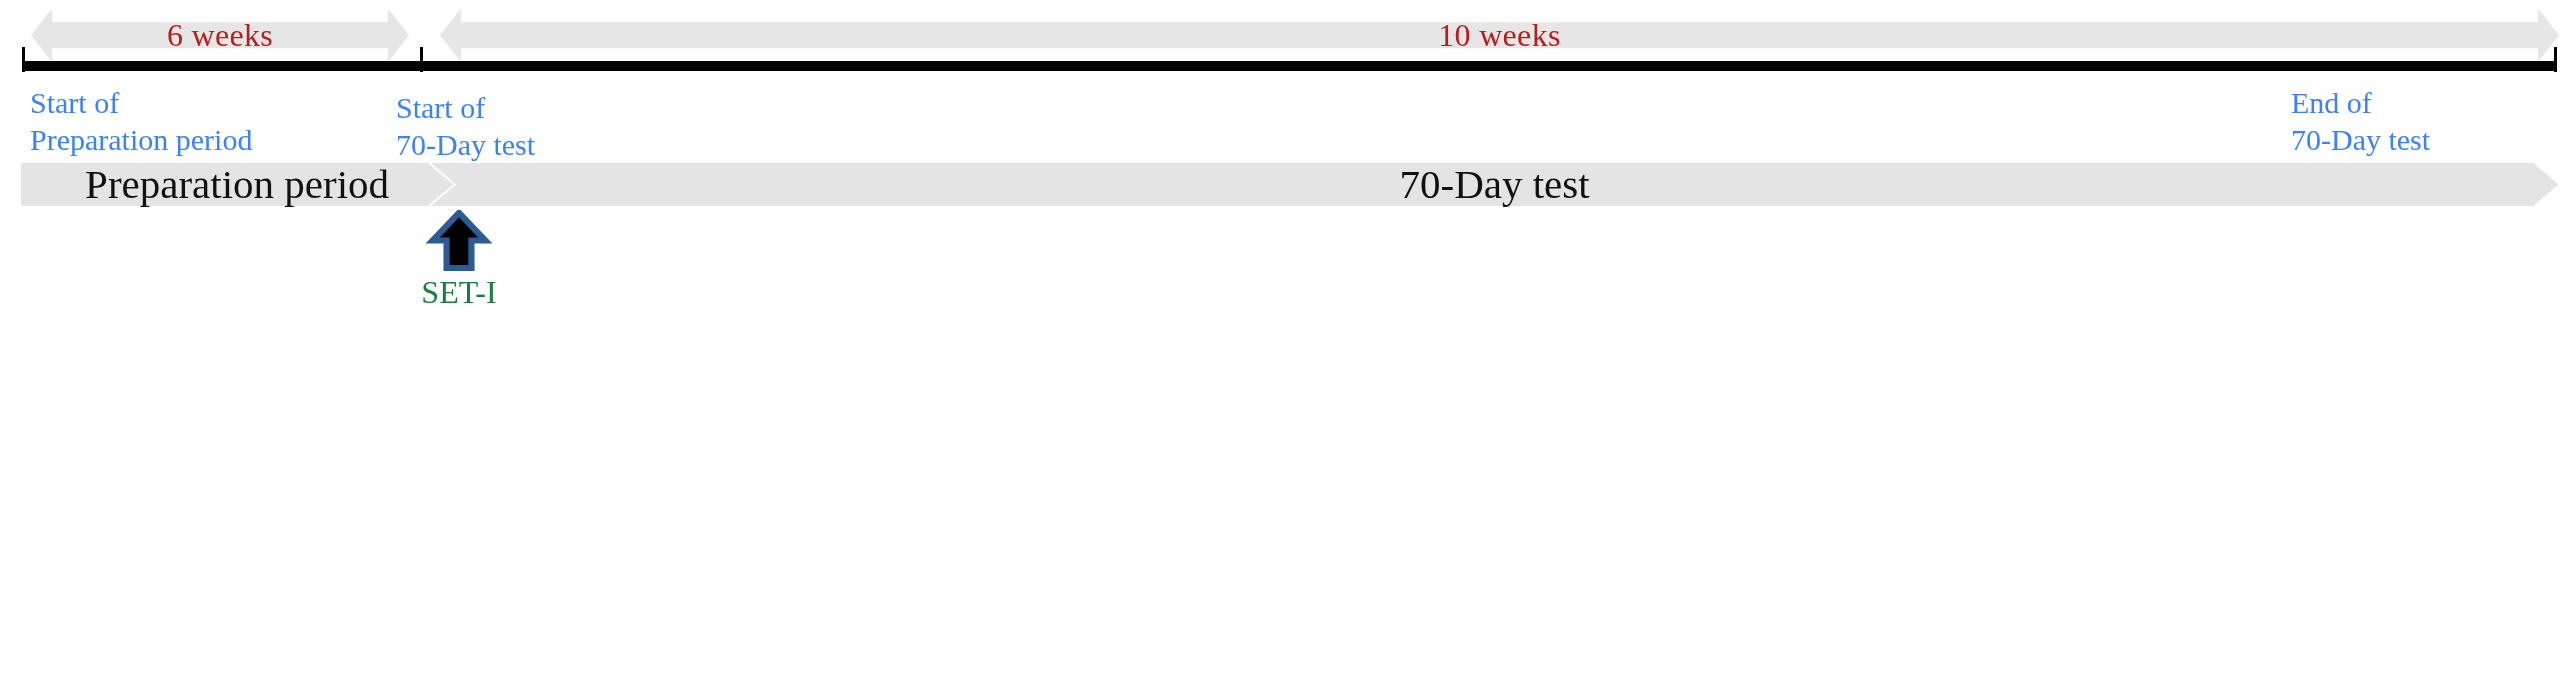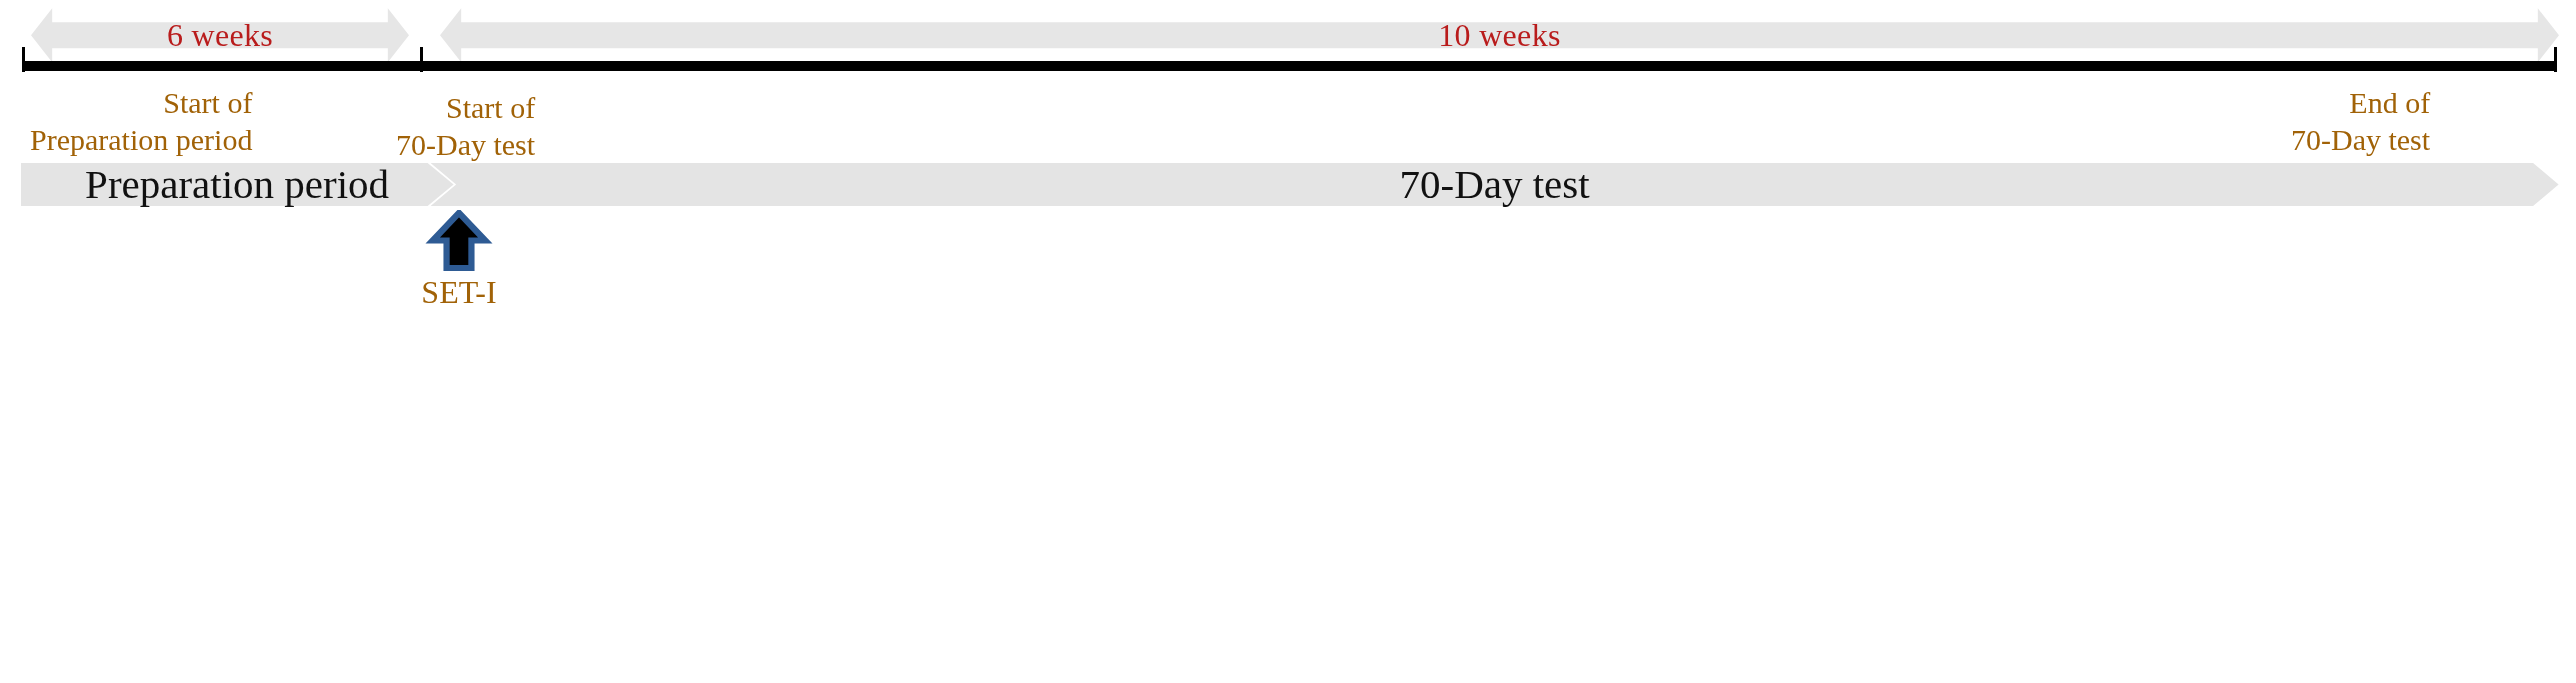--- a/index.html
+++ b/index.html
@@ -50,23 +50,22 @@
     position: absolute;
     background: #000000;
     width: 3.4px;
   }
 
   
   .milestone-label {
     position: absolute;
     font-size: 30px;
     line-height: 37px;
-    color: #a16207;
+    color: #3b82f6;
     white-space: nowrap;
-    text-align: right;
   }
   .milestone-label .ml-line { display: block; }
 
   
   .phase-band { position: absolute; }
   .phase-seg {
     position: absolute;
     display: flex;
     align-items: center;
     justify-content: center;
@@ -91,21 +90,21 @@
     position: absolute;
     left: 0; top: 0;
   }
   .set-marker .set-label {
     position: absolute;
     top: 66px;
     left: 50%;
     transform: translateX(-50%);
     font-size: 32px;
     line-height: 1;
-    color: #a16207;
+    color: #15803d;
     white-space: nowrap;
     text-align: center;
   }
 </style>
 </head>
 <body>
 
 <div id="stage">
 
   <div class="dur-arrow" style="left:31px; top:8.3px; width:378px; height:54px;">

